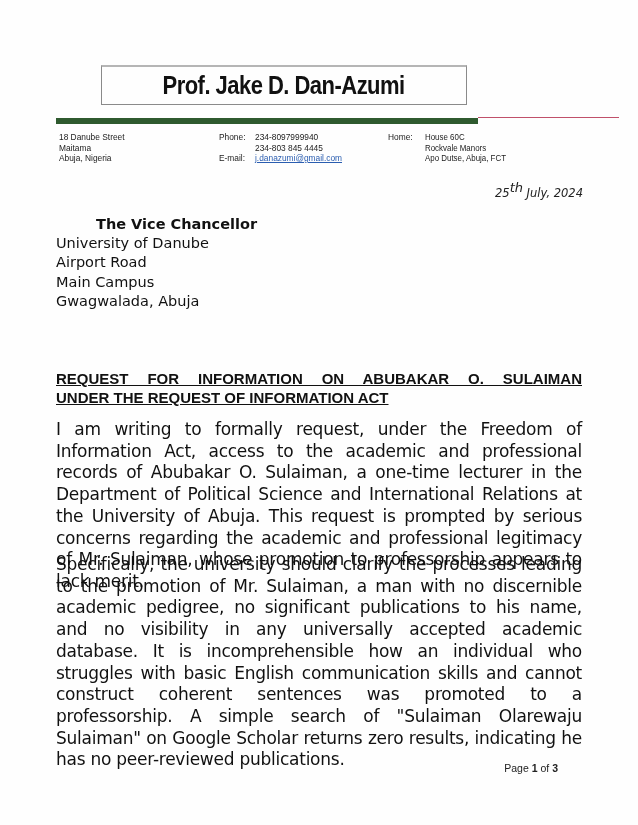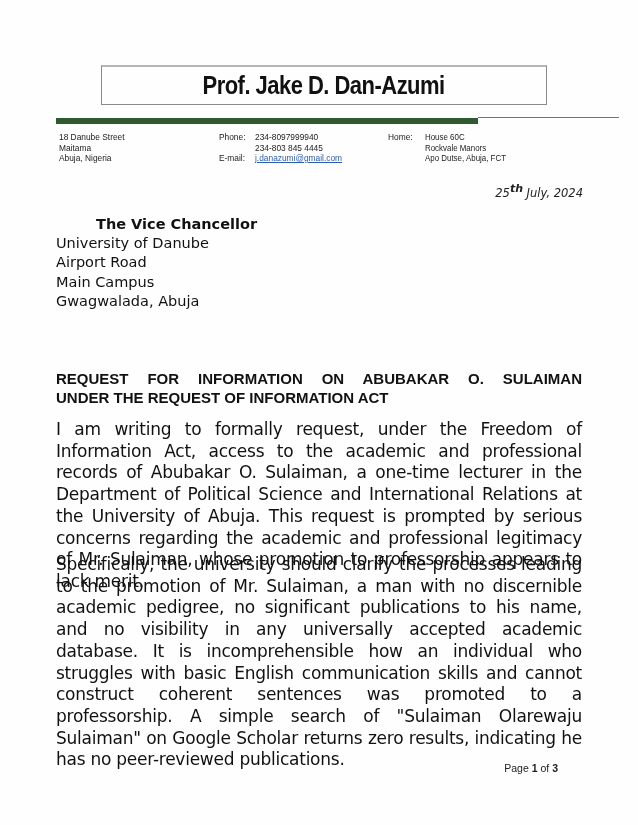--- a/index.html
+++ b/index.html
@@ -1,20 +1,20 @@
 <!DOCTYPE html>
 <html><head>
   <meta charset="utf-8">
   <style>
     html, body { margin: 0; padding: 0; background: #ffffff; }
     body { width: 638px; height: 825px; position: relative; overflow: hidden; color: #111; }
     .page { position: absolute; left: 0; top: 0; width: 638px; height: 825px; background: #fefefe; }
 
     .name-box {
-      position: absolute; left: 101px; top: 65px; width: 446px; height: 40px;
+      position: absolute; left: 101px; top: 65px; width: 366px; height: 40px;
       border: 1px solid #8a8a8a; border-top: 2px solid #b5b5b5; box-sizing: border-box;
       display: flex; align-items: center; justify-content: center;
     }
     .name-box .name {
       font-family: "Liberation Sans", sans-serif; font-weight: bold; font-size: 25px;
       letter-spacing: -0.6px; transform: scaleX(0.88); color: #111; white-space: nowrap;
     }
 
     .rule-green { position: absolute; left: 56px; top: 118px; width: 422px; height: 6px; background: #2f5a2f; }
     .rule-red { position: absolute; left: 478px; top: 117px; width: 141px; height: 1px; background: #c0506a; }
@@ -25,28 +25,28 @@
     .addr { left: 59px; }
     .phone-lbl { left: 219px; }
     .phone-val { left: 255px; }
     .home-lbl { left: 388px; }
     .home-val { left: 425px; }
     .home-val div { font-size: 9px; }
     .email-link { color: #2a5db0; text-decoration: underline; }
 
     .date { position: absolute; right: 55px; top: 186px; font-family: "DejaVu Sans", sans-serif; font-style: italic;
       font-size: 11.5px; color: #222; }
-    .date sup { font-size: 11px; vertical-align: super; line-height: 0; font-weight: bold; }
+    .date sup { font-size: 13px; vertical-align: super; line-height: 0; }
 
     .recipient { position: absolute; left: 56px; top: 215px; font-family: "DejaVu Sans", sans-serif; font-size: 14.5px;
       line-height: 19.2px; color: #111; }
     .recipient .r-title { font-weight: bold; margin-left: 40px; }
 
     .subject { position: absolute; left: 56px; top: 369px; width: 526px; font-family: "Liberation Sans", sans-serif;
-      font-weight: bold; font-size: 15px; line-height: 19px; color: #111; 
+      font-weight: bold; font-size: 15px; line-height: 19px; color: #111; text-decoration: underline;
       text-align: justify; text-align-last: left; }
     .subject .line1 { display: block; text-align: justify; text-align-last: justify; }
     .subject .line2 { display: block; }
 
     .para { position: absolute; left: 56px; width: 526px; font-family: "DejaVu Sans", sans-serif; font-size: 17px;
       line-height: 21.7px; color: #111; text-align: justify; letter-spacing: -0.25px; word-spacing: 0px; }
     .p1 { top: 419px; }
     .p2 { top: 554px; }
 
     .footer { position: absolute; left: 0; width: 558px; top: 762px; text-align: right;

